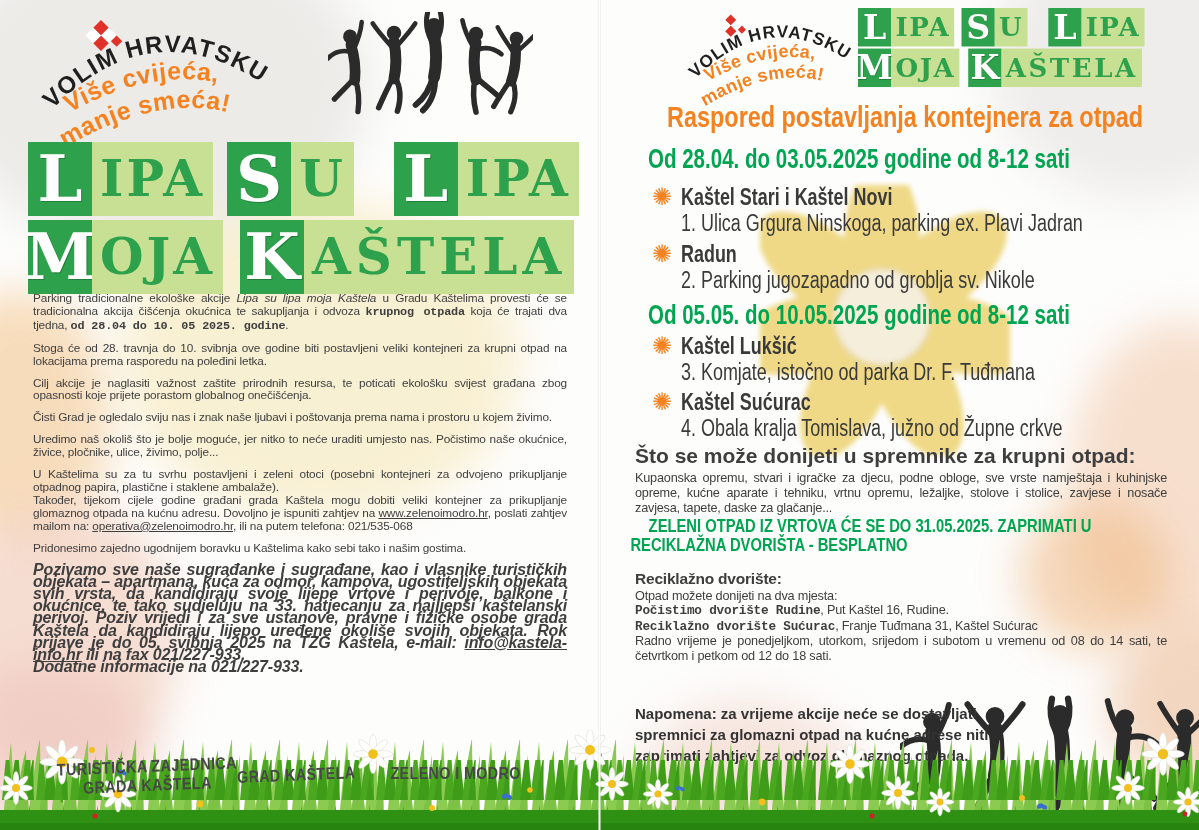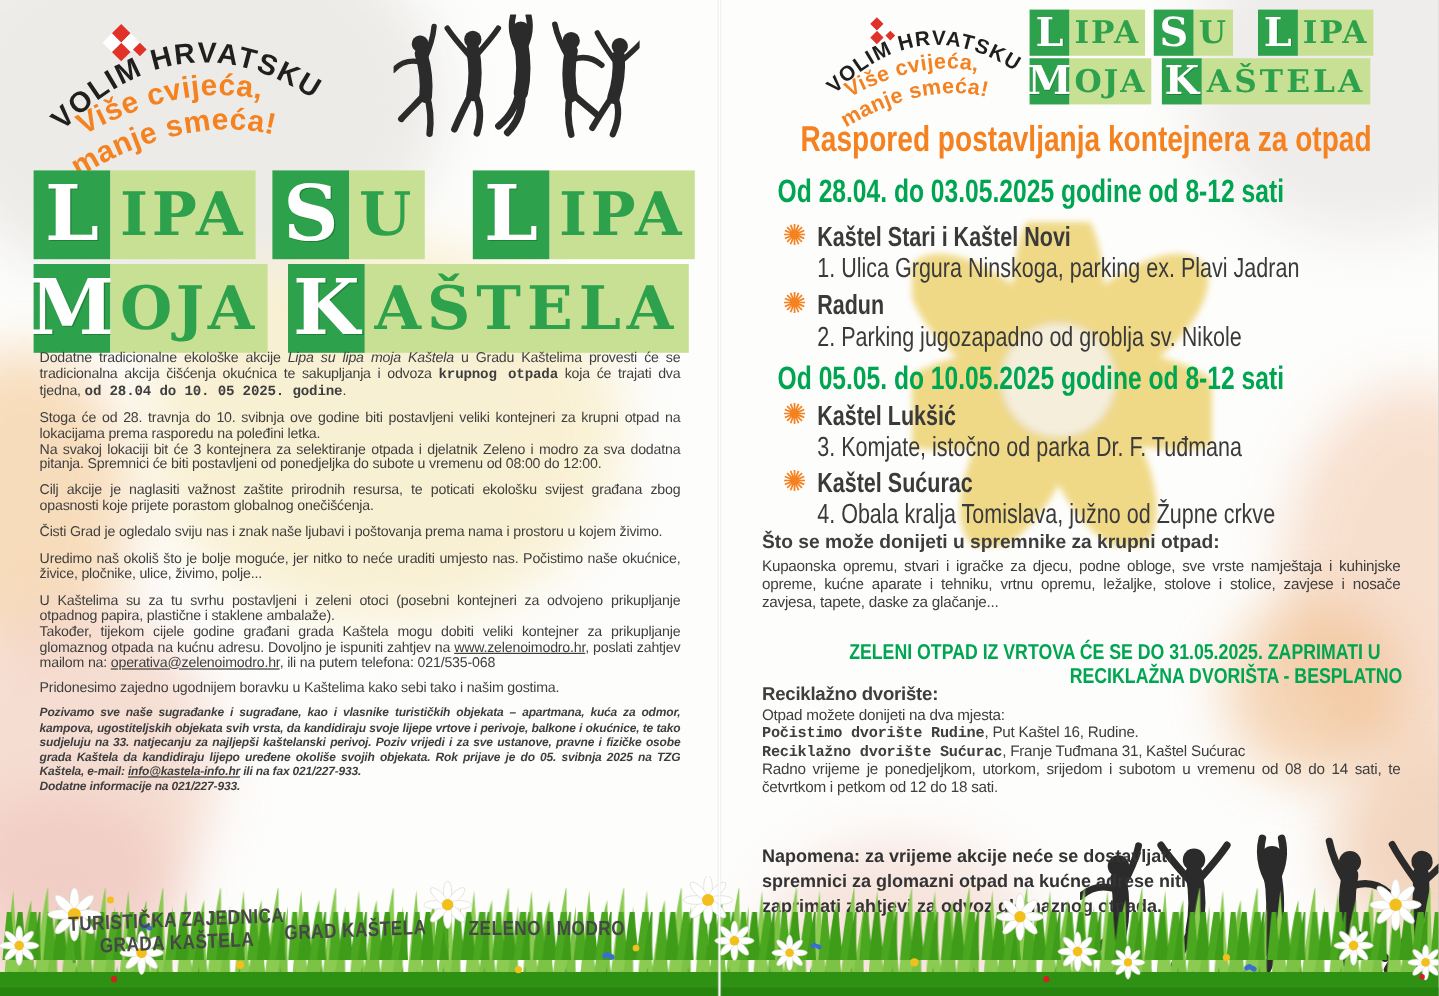--- a/index.html
+++ b/index.html
@@ -40,21 +40,21 @@
   .logo-big{left:28px;top:142px;width:540px;}
   .logo-small-wrap{position:absolute;left:258px;top:8px;transform:scale(0.52);transform-origin:0 0;}
 
   
   .body-col{position:absolute;left:33px;top:292px;width:534px;z-index:8;
     font-size:11.8px;line-height:12.9px;letter-spacing:-0.15px;text-align:justify;}
   .body-col p{margin:0 0 9px 0;}
   .seg-i{font-style:italic;}
   .seg-b{font-weight:bold;font-family:Liberation Mono, monospace;}
   .seg-u{text-decoration:underline;}
-  .p-invite{font-weight:bold;font-style:italic;font-size:10px;line-height:12.2px;}
+  .p-invite{font-weight:bold;font-style:italic;font-size:16px;line-height:12.2px;}
 
   
   .org{position:absolute;z-index:25;color:#474747;font-weight:bold;
     font-size:17px;letter-spacing:.5px;white-space:nowrap;}
   .org-narrow{transform:scaleX(0.84) rotate(-2deg);transform-origin:0 50%;}
   .org1{left:40px;top:757px;text-align:center;line-height:19px;transform:scaleX(0.84) rotate(-2deg);}
   .org2{left:237px;top:768px;}
   .org3{left:378px;top:764px;transform:scaleX(0.84);}
 
   
@@ -68,24 +68,24 @@
   .r-period2{top:300px;}
   .loc{position:absolute;left:52px;z-index:8;display:flex;align-items:flex-start;}
   .loc-bullet{color:#f58220;font-size:24px;line-height:24px;margin-right:9px;margin-top:1px;}
   .loc-name{font-size:23px;font-weight:bold;color:#3a3a3a;white-space:nowrap;
     transform:scaleX(0.78);transform-origin:0 50%;line-height:26px;}
   .loc-detail{font-size:23px;color:#3a3a3a;white-space:nowrap;
     transform:scaleX(0.78);transform-origin:0 50%;line-height:27px;}
   .loc1{top:184px;} .loc2{top:241px;} .loc3{top:333px;} .loc4{top:389px;}
 
   .r-what{position:absolute;left:35px;top:444px;width:532px;z-index:8;}
-  .r-what-h{font-size:16px;font-weight:bold;margin:0 0 3px 0;}
+  .r-what-h{font-size:21px;font-weight:bold;margin:0 0 3px 0;}
   .r-body{font-size:12.7px;line-height:14.9px;letter-spacing:-0.2px;text-align:justify;margin:0;}
 
-  .r-notice{position:absolute;left:0;top:534px;width:599px;text-align:right;z-index:8;}
+  .r-notice{position:absolute;left:0;top:517px;width:599px;text-align:left;z-index:8;}
   .r-notice div{white-space:nowrap;transform:scaleX(0.82);display:inline-block;
     font-size:18px;font-weight:bold;color:#00a551;line-height:18px;}
 
   .r-recy{position:absolute;left:35px;top:572px;width:532px;z-index:8;
     font-size:12.7px;line-height:14.6px;letter-spacing:-0.2px;}
   .r-recy-h{font-size:15.5px;font-weight:bold;margin-bottom:2px;}
 
   .r-note{position:absolute;left:35px;top:703px;width:368px;z-index:8;
     font-size:15px;font-weight:bold;line-height:21px;color:#333;}
 </style>
@@ -213,22 +213,22 @@
           <span class="logo-rest">OJA</span>
         </div>
         <div class="logo-word" style="margin-left:17px;">
           <span class="logo-init">K</span>
           <span class="logo-rest" style="letter-spacing:5px;">AŠTELA</span>
         </div>
       </div>
     </div>
 
     <div class="body-col">
-      <p><span>Dodatne tradicionalne ekološke akcije </span><span class="seg-i">Lipa su lipa moja Kaštela</span><span> u Gradu Kaštelima provesti će se tradicionalna akcija čišćenja okućnica te sakupljanja i odvoza </span><span class="seg-b">krupnog otpada</span><span> koja će trajati dva tjedna, </span><span class="seg-b">od 28.04 do 10. 05 2025. godine</span><span>.</span></p>
-      <p><span>Stoga će od 28. travnja do 10. svibnja ove godine biti postavljeni veliki kontejneri za krupni otpad na lokacijama prema rasporedu na poleđini letka.</span><br><span>Na svakoj lokaciji bit će 3 kontejnera za selektiranje otpada i djelatnik Zeleno i modro za sva dodatna pitanja. Spremnici će biti postavljeni od ponedjeljka do subote u vremenu od 08:00 do 12:00.</span></p>
+      <p><span>Parking tradicionalne ekološke akcije </span><span class="seg-i">Lipa su lipa moja Kaštela</span><span> u Gradu Kaštelima provesti će se tradicionalna akcija čišćenja okućnica te sakupljanja i odvoza </span><span class="seg-b">krupnog otpada</span><span> koja će trajati dva tjedna, </span><span class="seg-b">od 28.04 do 10. 05 2025. godine</span><span>.</span></p>
+      <p><span>Stoga će od 28. travnja do 10. svibnja ove godine biti postavljeni veliki kontejneri za krupni otpad na lokacijama prema rasporedu na poleđini letka.</span><br></p>
       <p><span>Cilj akcije je naglasiti važnost zaštite prirodnih resursa, te poticati ekološku svijest građana zbog opasnosti koje prijete porastom globalnog onečišćenja.</span></p>
       <p><span>Čisti Grad je ogledalo sviju nas i znak naše ljubavi i poštovanja prema nama i prostoru u kojem živimo.</span></p>
       <p><span>Uredimo naš okoliš što je bolje moguće, jer nitko to neće uraditi umjesto nas. Počistimo naše okućnice, živice, pločnike, ulice, živimo, polje...</span></p>
       <p><span>U Kaštelima su za tu svrhu postavljeni i zeleni otoci (posebni kontejneri za odvojeno prikupljanje otpadnog papira, plastične i staklene ambalaže).</span><br><span>Također, tijekom cijele godine građani grada Kaštela mogu dobiti veliki kontejner za prikupljanje glomaznog otpada na kućnu adresu. Dovoljno je ispuniti zahtjev na </span><span class="seg-u">www.zelenoimodro.hr</span><span>, poslati zahtjev mailom na: </span><span class="seg-u">operativa@zelenoimodro.hr</span><span>, ili na putem telefona: 021/535-068</span></p>
       <p><span>Pridonesimo zajedno ugodnijem boravku u Kaštelima kako sebi tako i našim gostima.</span></p>
       <p class="p-invite"><span>Pozivamo sve naše sugrađanke i sugrađane, kao i vlasnike turističkih objekata – apartmana, kuća za odmor, kampova, ugostiteljskih objekata svih vrsta, da kandidiraju svoje lijepe vrtove i perivoje, balkone i okućnice, te tako sudjeluju na 33. natjecanju za najljepši kaštelanski perivoj. Poziv vrijedi i za sve ustanove, pravne i fizičke osobe grada Kaštela da kandidiraju lijepo uređene okoliše svojih objekata. Rok prijave je do 05. svibnja 2025 na TZG Kaštela, e-mail: </span><span class="seg-u">info@kastela-info.hr</span><span> ili na fax 021/227-933.</span><br><span>Dodatne informacije na 021/227-933.</span></p>
     </div>
 
     <div class="org org1">
       <div>TURISTIČKA ZAJEDNICA</div>

